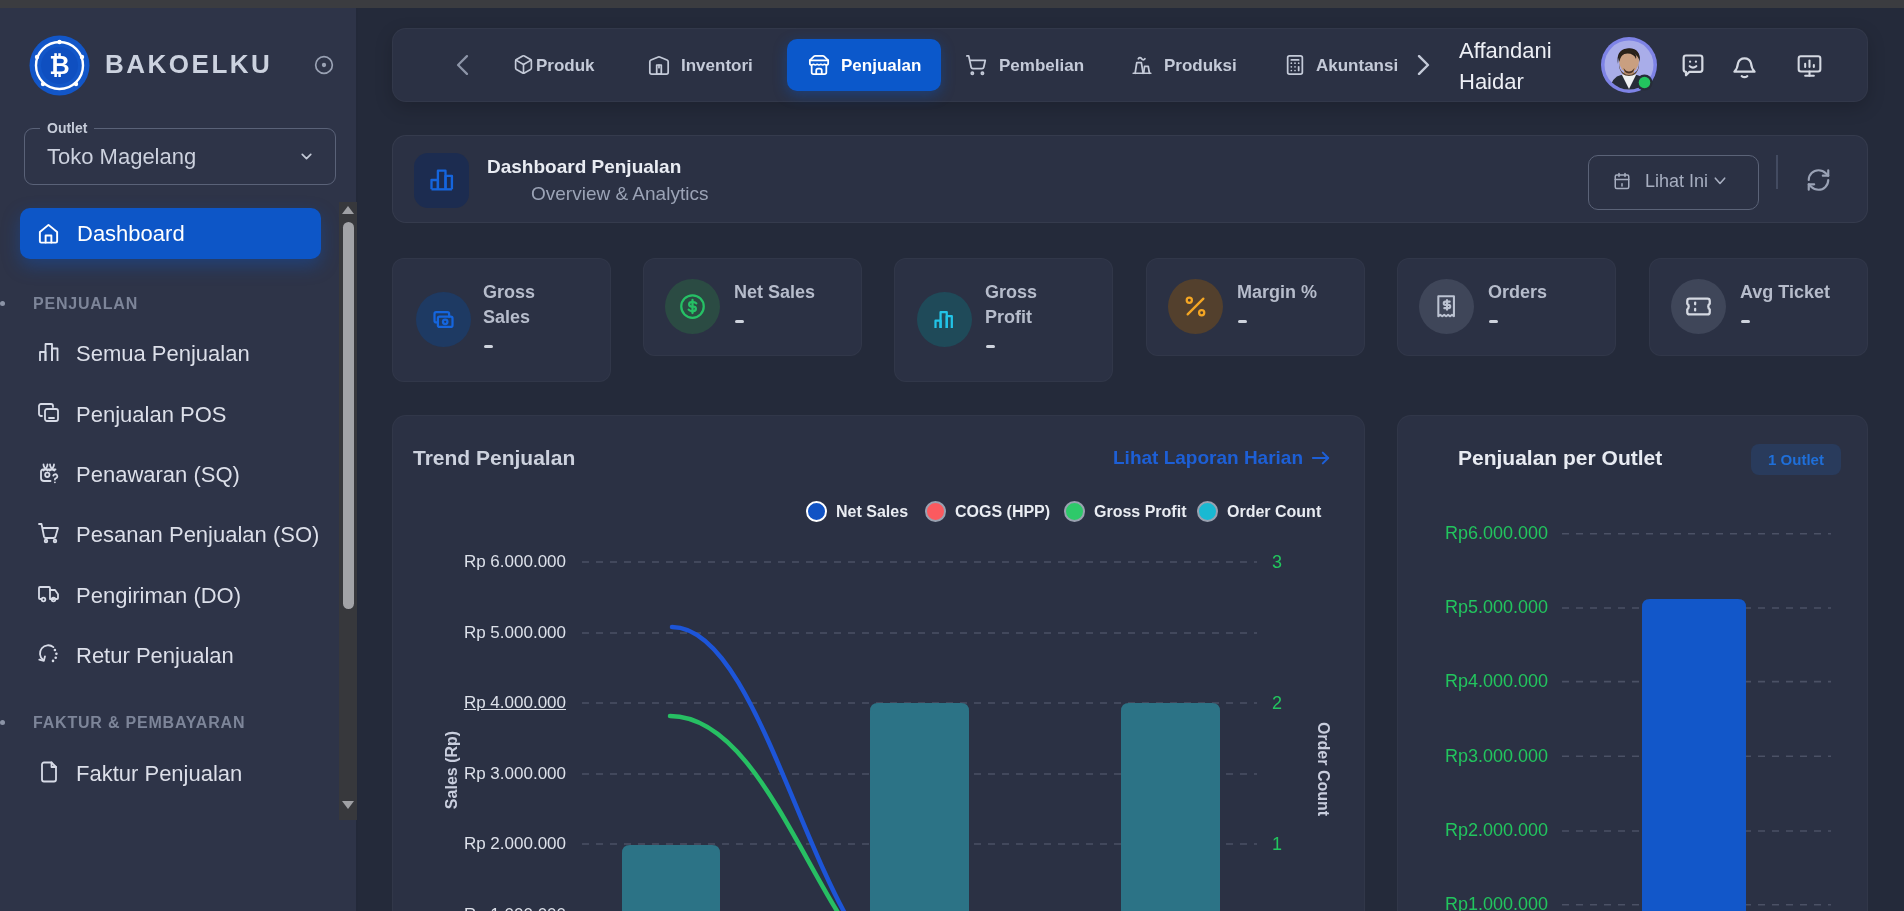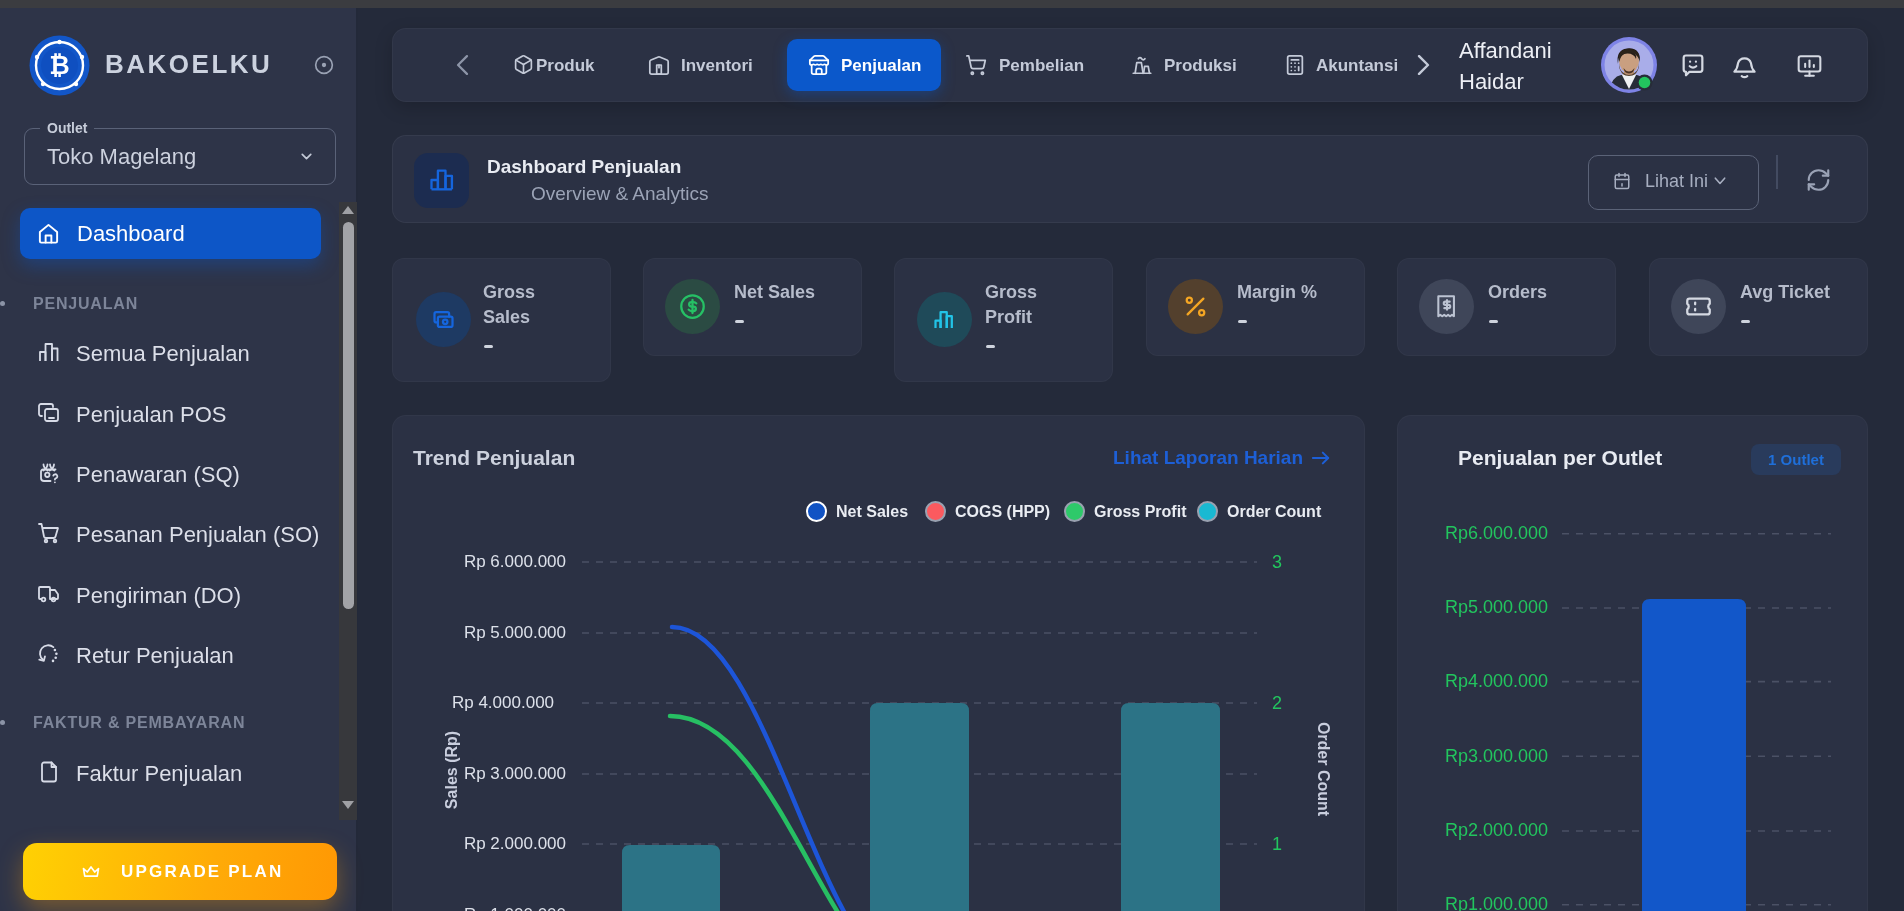--- a/index.html
+++ b/index.html
@@ -137,26 +137,20 @@
 <div class="abs sec-hdr" style="left:33px;top:714px;">FAKTUR &amp; PEMBAYARAN</div>
 <svg class="abs icon nav-ico" style="top:760px;" width="24" height="24" viewBox="0 0 24 24" fill="none" stroke="#d7dbe7" stroke-width="1.8" stroke-linecap="round" stroke-linejoin="round">
       <path d="M14.5 2.5H7a2 2 0 0 0-2 2v15a2 2 0 0 0 2 2h10a2 2 0 0 0 2-2V7Z"></path>
       <path d="M14.5 2.5V7H19"></path>
     </svg>
 <div class="abs nav-item-txt" style="left:76px;top:761px;">Faktur Penjualan</div>
 <div class="abs" id="sb-track"></div>
 <div class="abs" id="sb-thumb"></div>
 <div class="abs sb-arrow-up"></div>
 <div class="abs sb-arrow-dn"></div>
-<div class="abs" id="upgrade">
-  <svg class="abs icon" style="left:58px;top:19px;" width="20" height="20" viewBox="0 0 24 24" fill="none" stroke="#ffffff" stroke-width="2" stroke-linecap="round" stroke-linejoin="round">
-        <path d="m3 8 4.5 4L12 6l4.5 6L21 8l-1.5 9h-15Z" fill="none"></path>
-      </svg>
-  <span>UPGRADE PLAN</span>
-</div>
 
 <div class="abs" id="topbar"></div>
 <svg class="abs icon" style="left:455px;top:55px;" width="15" height="20" viewBox="0 0 12 18" fill="none" stroke="#8d95a8" stroke-width="2" stroke-linecap="round" stroke-linejoin="round">
       <path d="m10 1-8 8 8 8"></path>
     </svg>
 <svg class="abs icon tb-ico" style="left:513px;" width="21" height="21" viewBox="0 0 24 24" fill="none" stroke="#c4cad8" stroke-width="1.9" stroke-linecap="round" stroke-linejoin="round">
       <path d="M21 8a2 2 0 0 0-1-1.73l-7-4a2 2 0 0 0-2 0l-7 4A2 2 0 0 0 3 8v8a2 2 0 0 0 1 1.73l7 4a2 2 0 0 0 2 0l7-4A2 2 0 0 0 21 16Z"></path>
       <path d="m3.3 7 8.7 5 8.7-5"></path>
       <path d="M12 22V12"></path>
     </svg>
@@ -361,21 +355,21 @@
     <line x1="190" y1="429" x2="865" y2="429"></line>
   </g>
   <path d="M230 438 q0-8 8-8 h82 q8 0 8 8 V496 h-98 Z" fill="#2c7386"></path>
   <path d="M478 296 q0-8 8-8 h83 q8 0 8 8 V496 h-99 Z" fill="#2c7386"></path>
   <path d="M729 296 q0-8 8-8 h83 q8 0 8 8 V496 h-99 Z" fill="#2c7386"></path>
   <path d="M280 212 C379,212 429,570 529,570" fill="none" stroke="#1d55d8" stroke-width="4.5" stroke-linecap="round"></path>
   <path d="M278 301 C388,301 438,570 528,570" fill="none" stroke="#27bf63" stroke-width="4.5" stroke-linecap="round"></path>
 </svg>
 <div class="abs axis-lbl" style="left:440px;top:552px;width:126px;text-align:right;">Rp 6.000.000</div>
 <div class="abs axis-lbl" style="left:440px;top:623px;width:126px;text-align:right;">Rp 5.000.000</div>
-<div class="abs axis-lbl" style="left:440px;top:693px;width:126px;text-align:center;">Rp 4.000.000</div>
+<div class="abs axis-lbl" style="left:440px;top:693px;width:126px;text-align:right;text-decoration:underline;">Rp 4.000.000</div>
 <div class="abs axis-lbl" style="left:440px;top:764px;width:126px;text-align:right;">Rp 3.000.000</div>
 <div class="abs axis-lbl" style="left:440px;top:834px;width:126px;text-align:right;">Rp 2.000.000</div>
 <div class="abs axis-lbl" style="left:440px;top:905px;width:126px;text-align:right;">Rp 1.000.000</div>
 <div class="abs axis-lbl2" style="left:1272px;top:552px;">3</div>
 <div class="abs axis-lbl2" style="left:1272px;top:693px;">2</div>
 <div class="abs axis-lbl2" style="left:1272px;top:834px;">1</div>
 <div class="abs" style="left:452px;top:770px;width:0;height:0;">
       <div style="position:absolute;transform:translate(-50%,-50%) rotate(-90deg);font-size:16px;font-weight:bold;color:#c9cede;white-space:nowrap;">Sales (Rp)</div>
     </div>
 <div class="abs" style="left:1323px;top:769px;width:0;height:0;">

